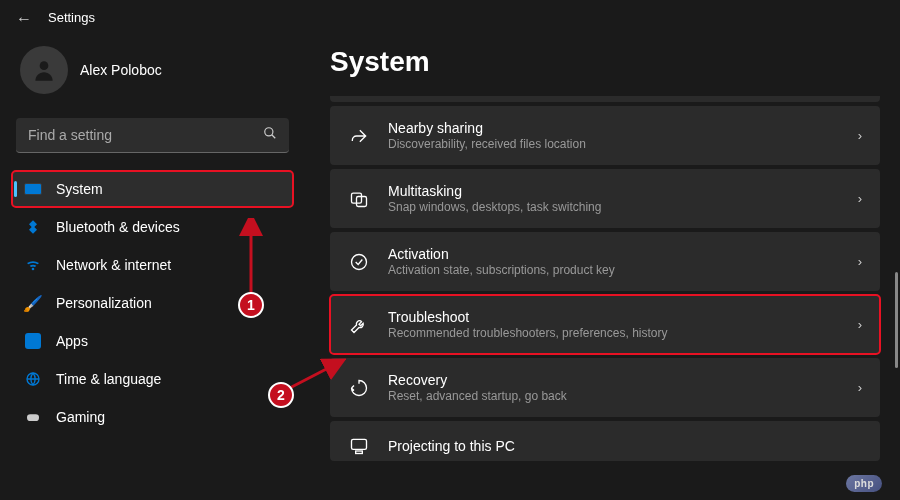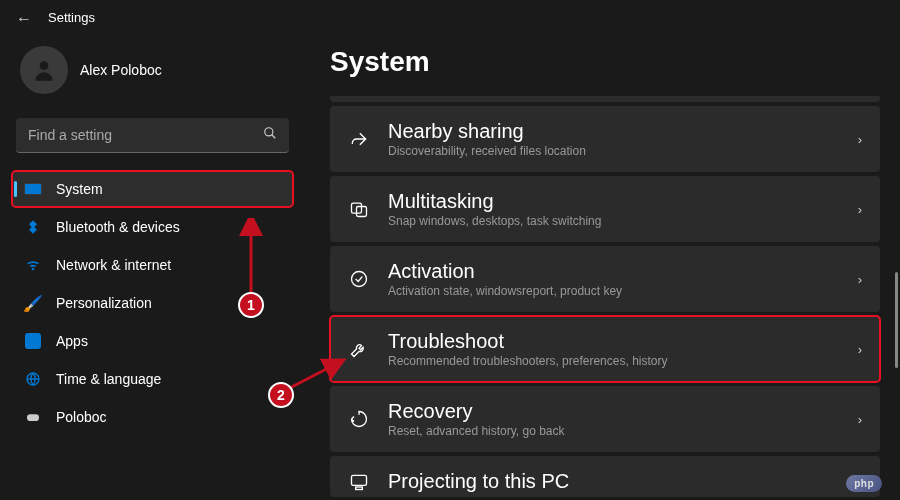--- a/index.html
+++ b/index.html
@@ -28,21 +28,21 @@
     .nav-item.active::before { content: ""; position: absolute; left: 2px; top: 50%; transform: translateY(-50%); width: 3px; height: 16px; background: #4cc2ff; border-radius: 2px; }
     .nav-item.highlight-red { outline: 2px solid #e81123; outline-offset: -1px; }
     .nav-icon { width: 18px; height: 18px; display: flex; align-items: center; justify-content: center; font-size: 16px; }
     
     .page-title { font-size: 28px; font-weight: 600; margin: 12px 0 18px; }
     
     .setting-item { display: flex; align-items: center; gap: 18px; background: #2b2b2b; border-radius: 4px; padding: 14px 18px; margin-bottom: 4px; cursor: pointer; }
     .setting-item.highlight-red { outline: 2px solid #e81123; outline-offset: -1px; }
     .setting-icon { width: 22px; height: 22px; display: flex; align-items: center; justify-content: center; color: #fff; }
     .setting-text { flex: 1; }
-    .setting-title { font-size: 20px; }
+    .setting-title { font-size: 14px; }
     .setting-desc { font-size: 12px; color: #999; margin-top: 1px; }
     .chevron { color: #ccc; font-size: 13px; }
     
     .partial-top { height: 6px; background: #2b2b2b; border-radius: 0 0 4px 4px; margin-bottom: 4px; }
     
     .annotation { position: absolute; pointer-events: none; }
     .anno-badge { width: 26px; height: 26px; border-radius: 50%; background: #c40f1f; border: 2px solid #fff; color: #fff; font-weight: bold; font-size: 14px; display: flex; align-items: center; justify-content: center; }
     .anno-arrow-1 { position: absolute; left: 236px; top: 218px; }
     .anno-arrow-2 { position: absolute; left: 276px; top: 358px; }
     
@@ -124,21 +124,21 @@
         </svg>
     </span>
     <span>Time &amp; language</span>
   </div>
   <div class="nav-item">
     <span class="nav-icon">
       <svg width="16" height="16" viewBox="0 0 24 24" fill="#ccc">
           <rect x="3" y="8" width="18" height="10" rx="5"></rect>
         </svg>
     </span>
-    <span>Poloboc</span>
+    <span>Gaming</span>
   </div>
 </div>
 
 <div class="main">
   <h1 class="page-title">System</h1>
   <div class="partial-top"></div>
 
   <div class="setting-item">
     <span class="setting-icon">
       <svg width="20" height="20" viewBox="0 0 24 24" fill="none" stroke="currentColor" stroke-width="1.6">
@@ -168,21 +168,21 @@
 
   <div class="setting-item">
     <span class="setting-icon">
       <svg width="20" height="20" viewBox="0 0 24 24" fill="none" stroke="currentColor" stroke-width="1.6">
           <circle cx="12" cy="12" r="9"></circle>
           <path d="M8 12l3 3 5-6"></path>
         </svg>
     </span>
     <div class="setting-text">
       <div class="setting-title">Activation</div>
-      <div class="setting-desc">Activation state, windowsreport, product key</div>
+      <div class="setting-desc">Activation state, subscriptions, product key</div>
     </div>
     <span class="chevron">›</span>
   </div>
 
   <div class="setting-item highlight-red">
     <span class="setting-icon">
       <svg width="20" height="20" viewBox="0 0 24 24" fill="none" stroke="currentColor" stroke-width="1.6">
           <path d="M14 7a4 4 0 00-5 5l-6 6 3 3 6-6a4 4 0 005-5l-3 3-2-2 3-3z"></path>
         </svg>
     </span>
@@ -194,21 +194,21 @@
   </div>
 
   <div class="setting-item">
     <span class="setting-icon">
       <svg width="20" height="20" viewBox="0 0 24 24" fill="none" stroke="currentColor" stroke-width="1.6">
           <path d="M3 12a9 9 0 109-9v4M3 12l3-3M3 12l3 3"></path>
         </svg>
     </span>
     <div class="setting-text">
       <div class="setting-title">Recovery</div>
-      <div class="setting-desc">Reset, advanced history, go back</div>
+      <div class="setting-desc">Reset, advanced startup, go back</div>
     </div>
     <span class="chevron">›</span>
   </div>
 
   <div class="setting-item" style="padding-bottom:4px">
     <span class="setting-icon">
       <svg width="20" height="20" viewBox="0 0 24 24" fill="none" stroke="currentColor" stroke-width="1.6">
           <rect x="3" y="4" width="18" height="12" rx="2"></rect>
           <rect x="8" y="18" width="8" height="3"></rect>
         </svg>

